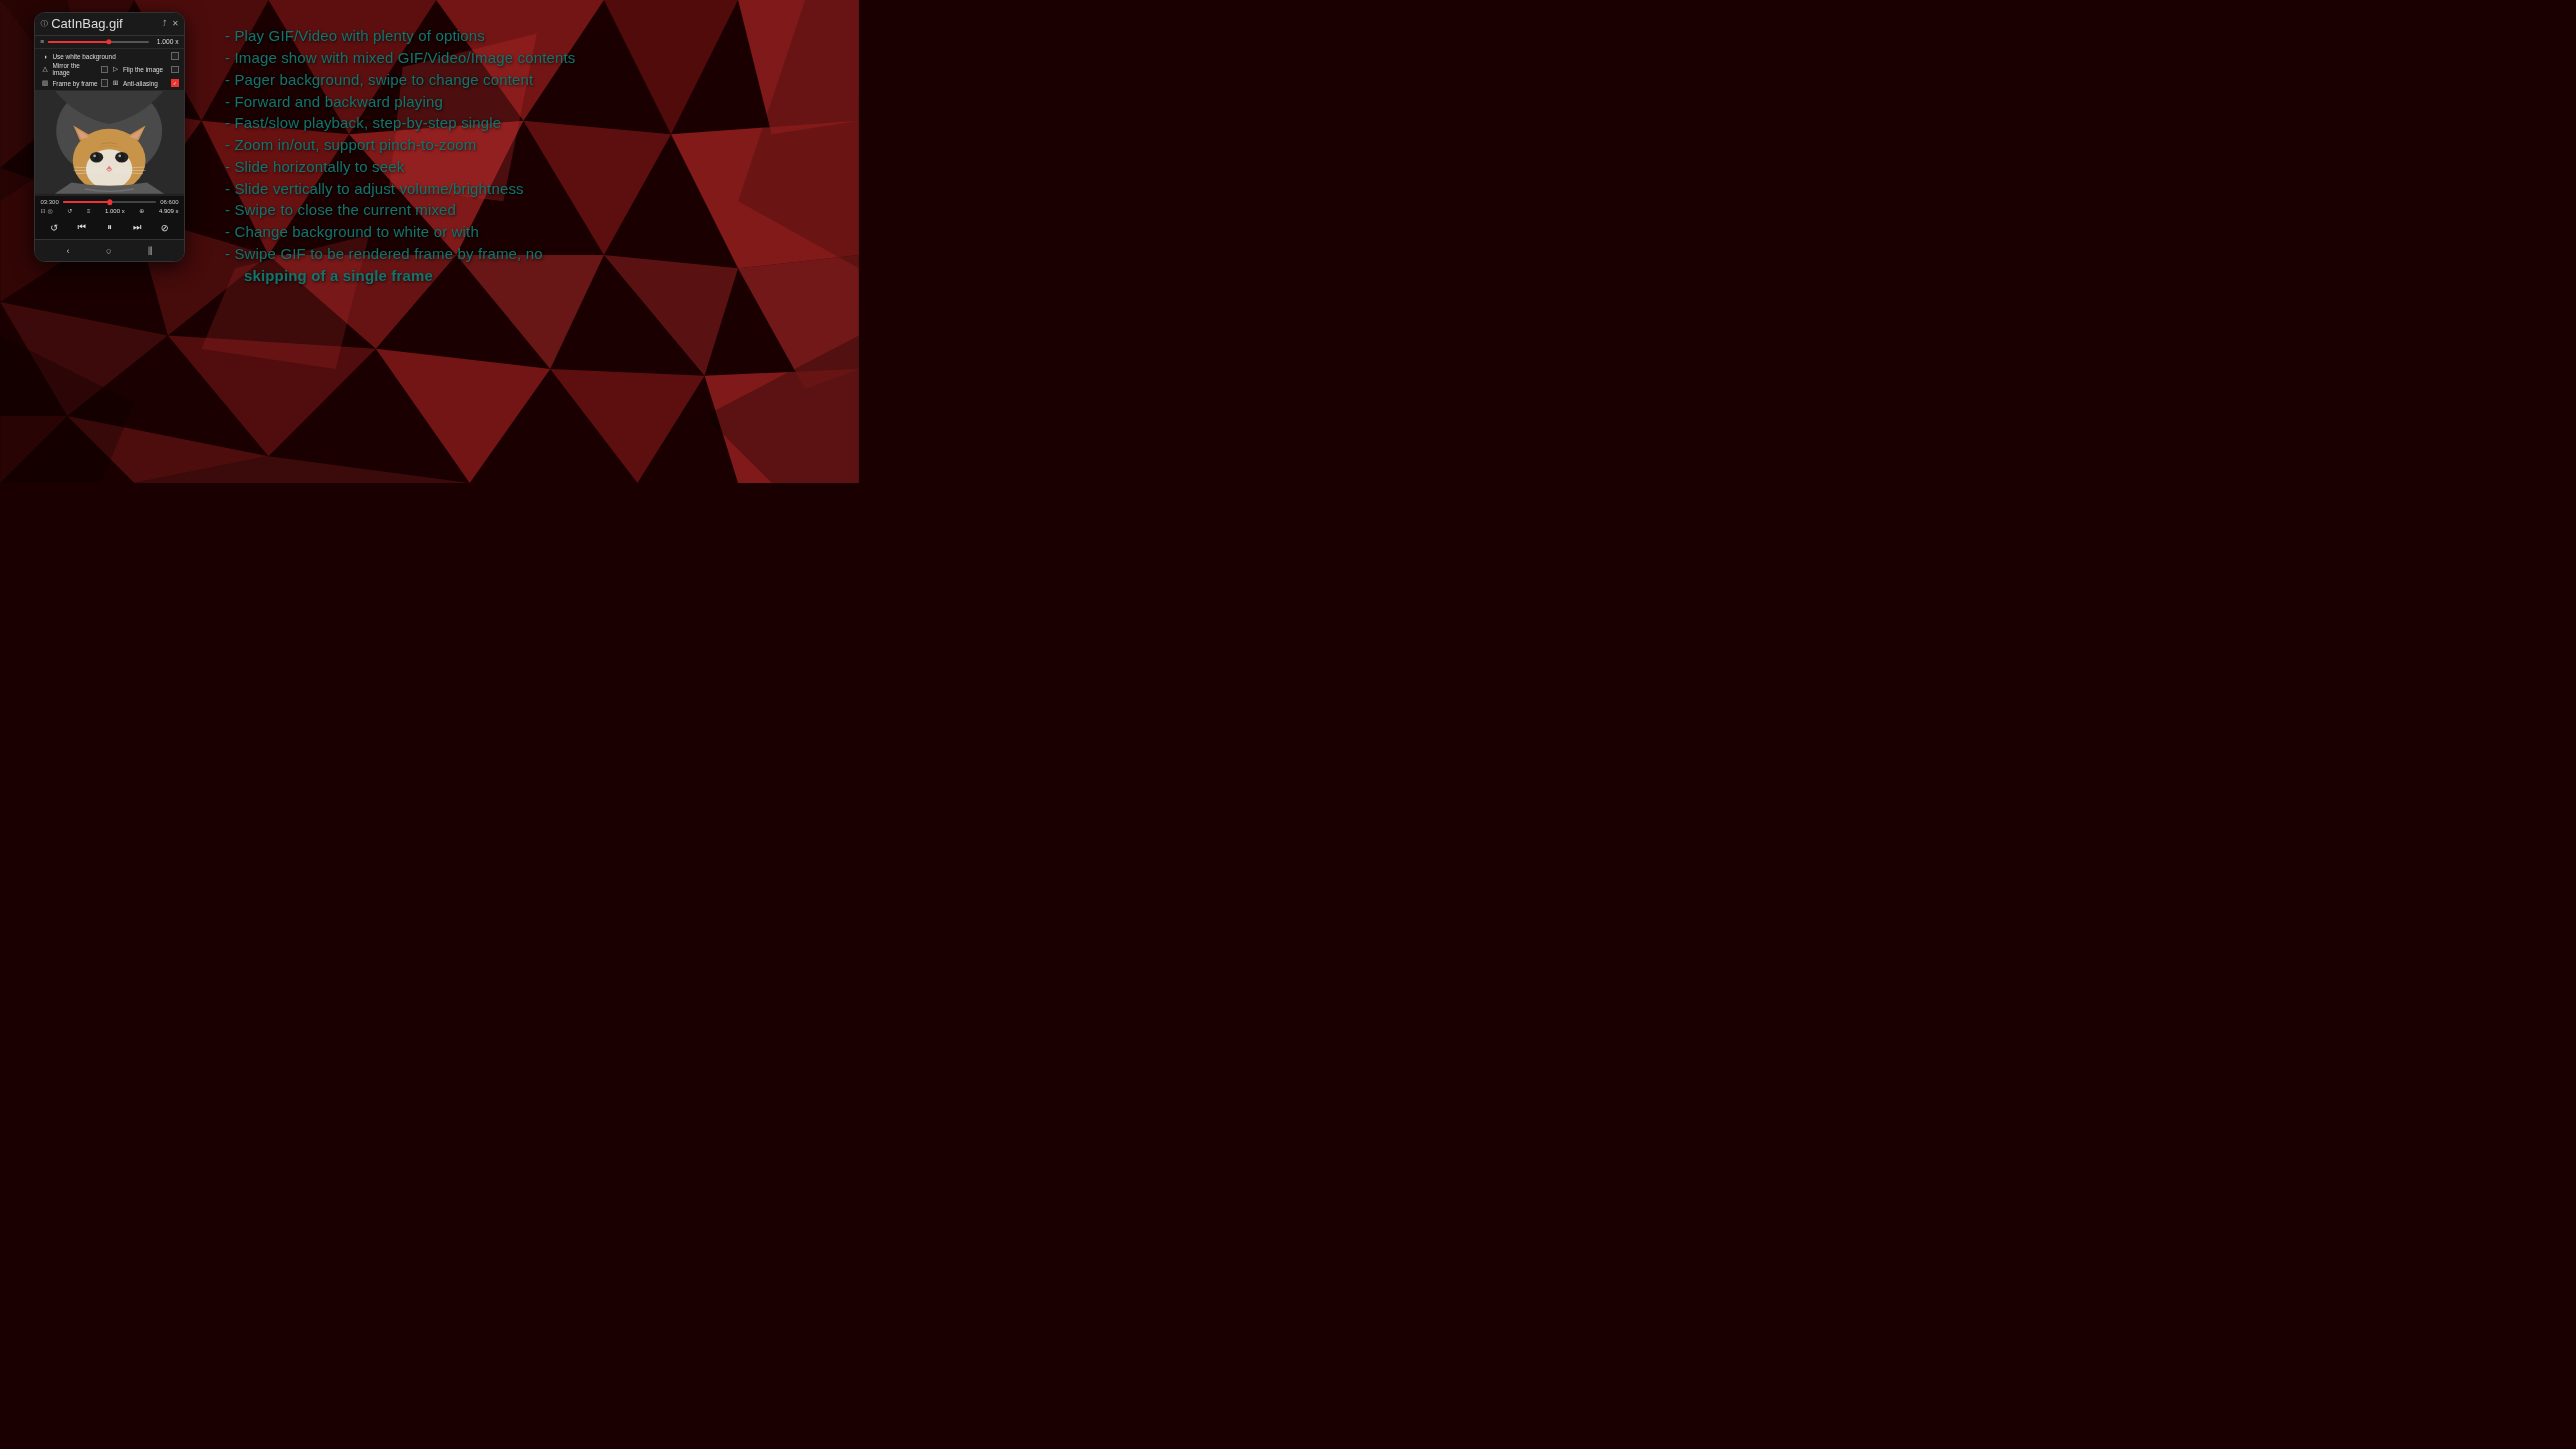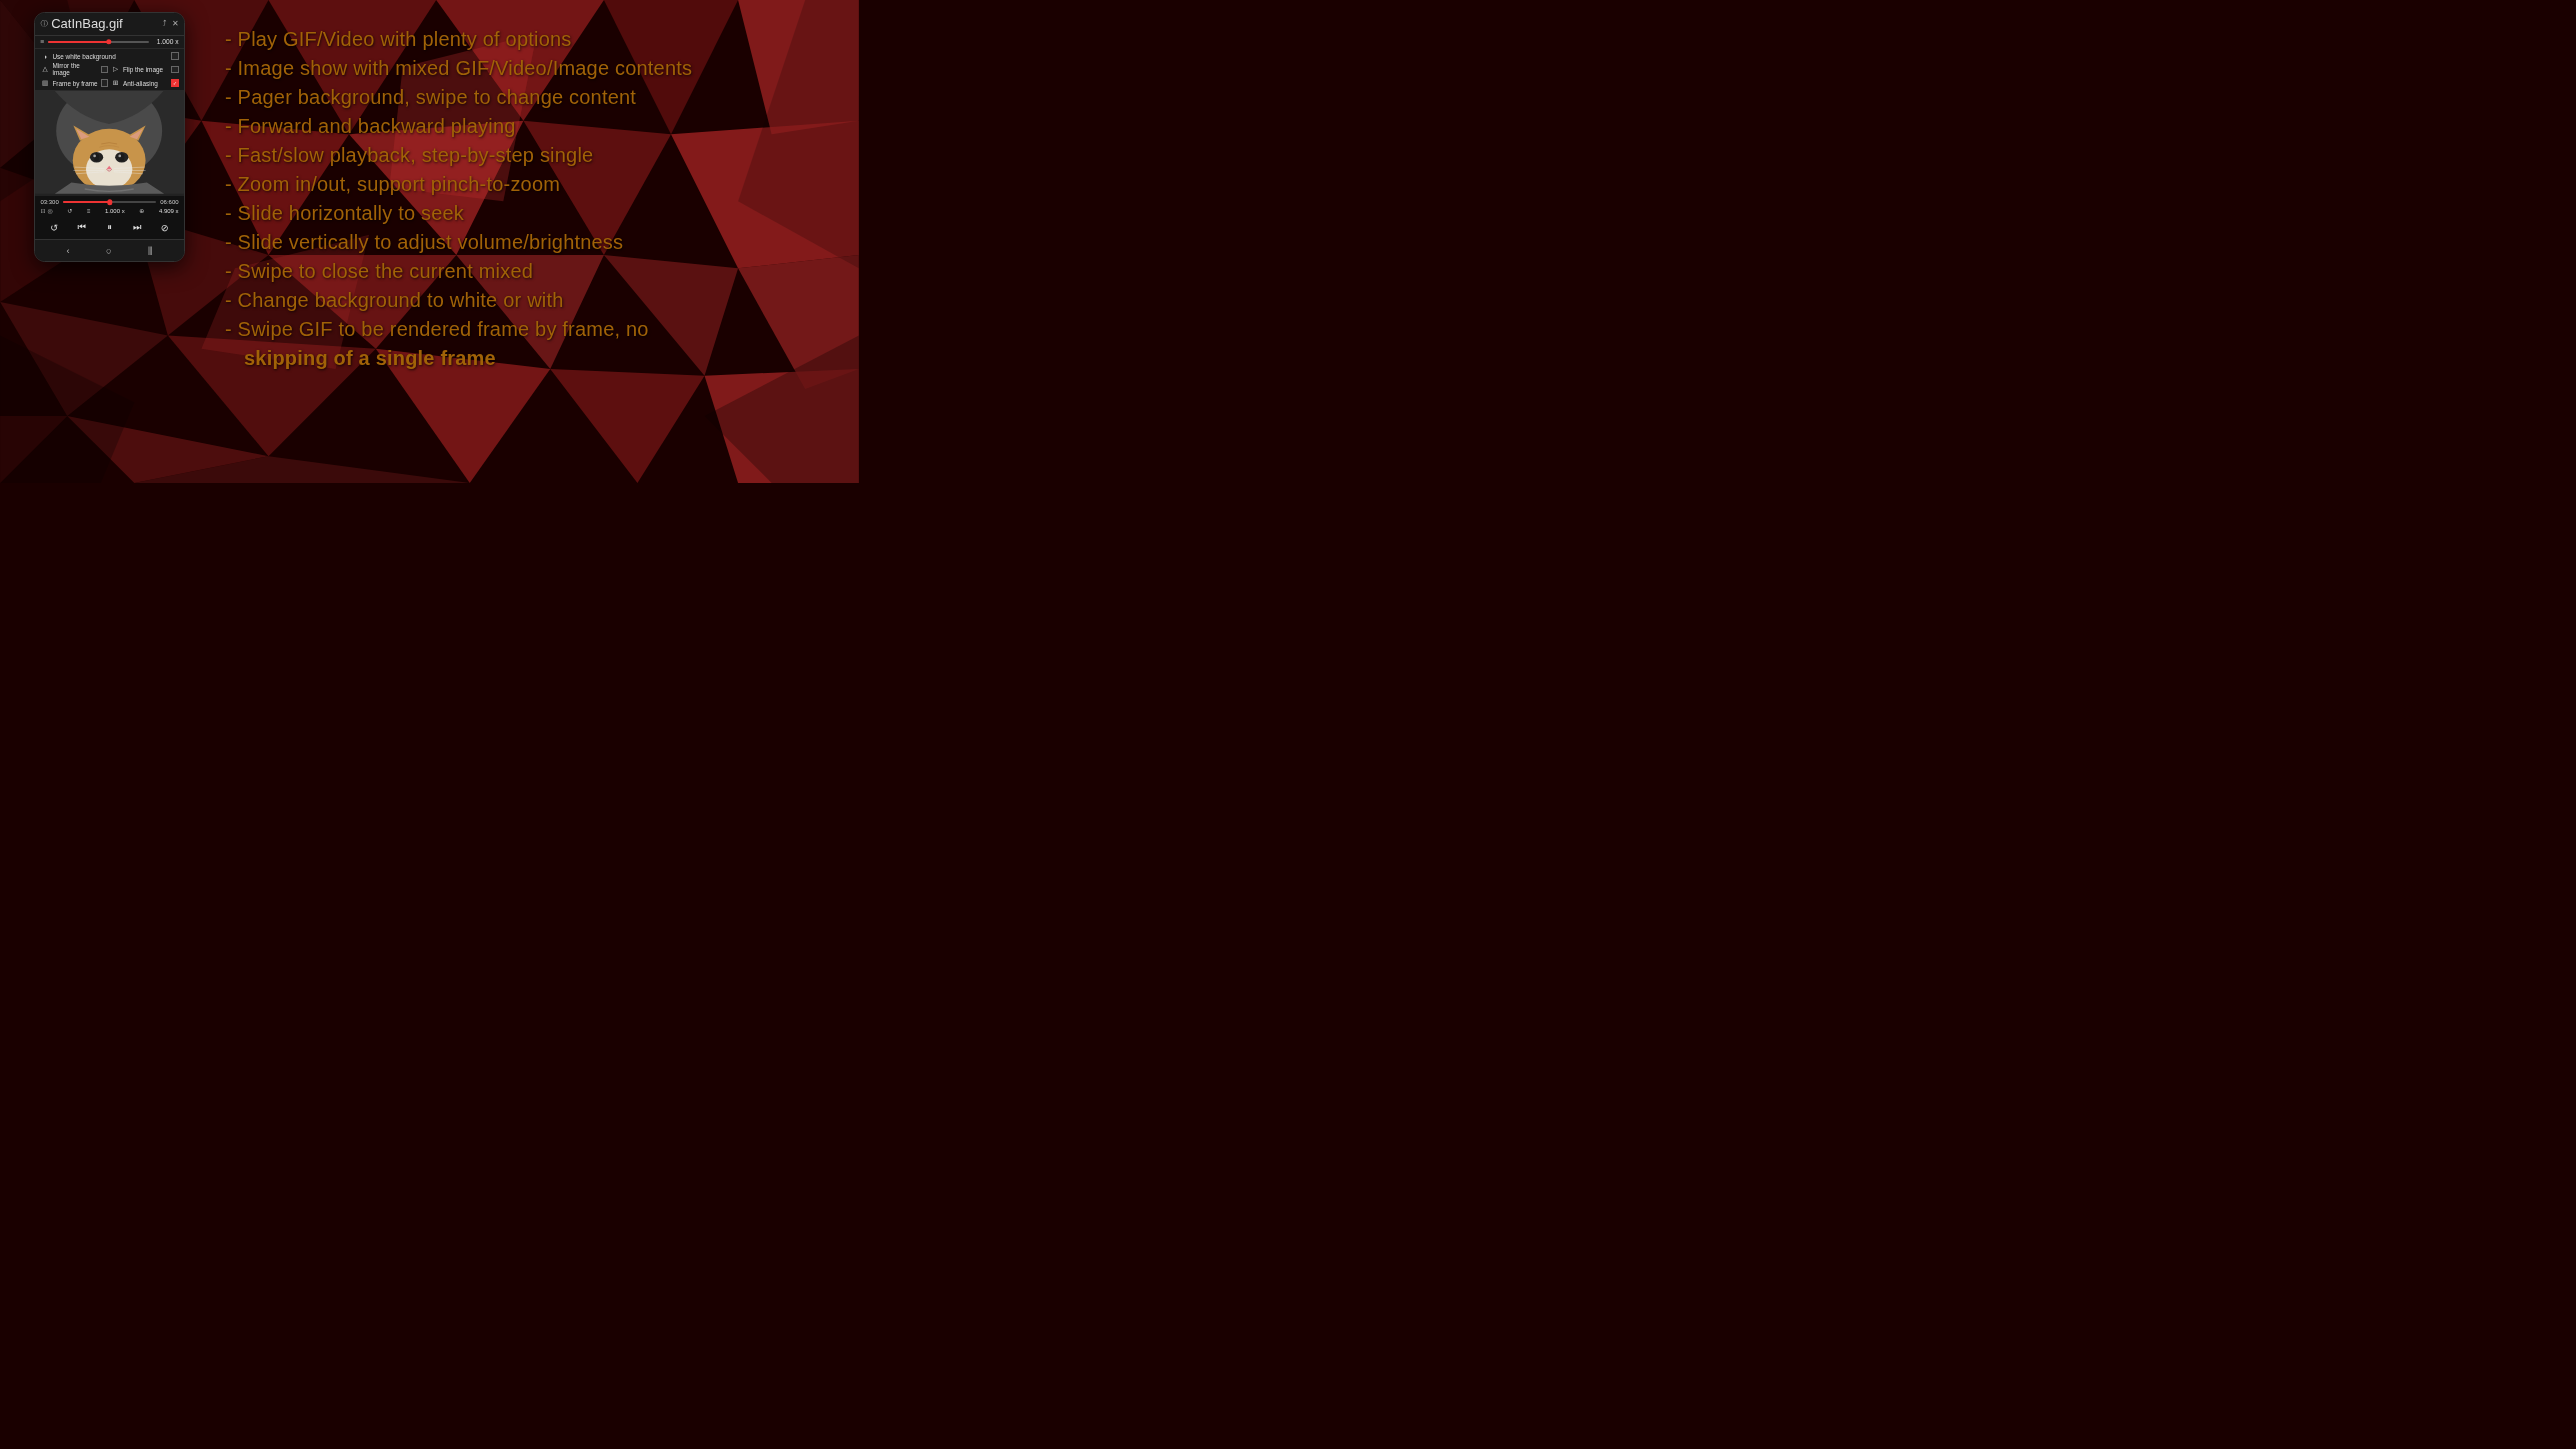--- a/index.html
+++ b/index.html
@@ -313,22 +313,22 @@
     
     .features-panel {
       flex: 1;
       display: flex;
       flex-direction: column;
       justify-content: center;
       padding: 13.4px 0 13.4px 20px;
     }
 
     .feature-item {
-      color: #a16207;
-      font-size: 20px;
+      color: #0f766e;
+      font-size: 15px;
       font-weight: 400;
       line-height: 1.45;
       text-shadow: 0.7px 0.7px 2.7px rgba(0,0,0,0.8);
       letter-spacing: 0.01em;
     }
 
     .feature-item.indent {
       padding-left: 19px;
       font-weight: bold;
     }

